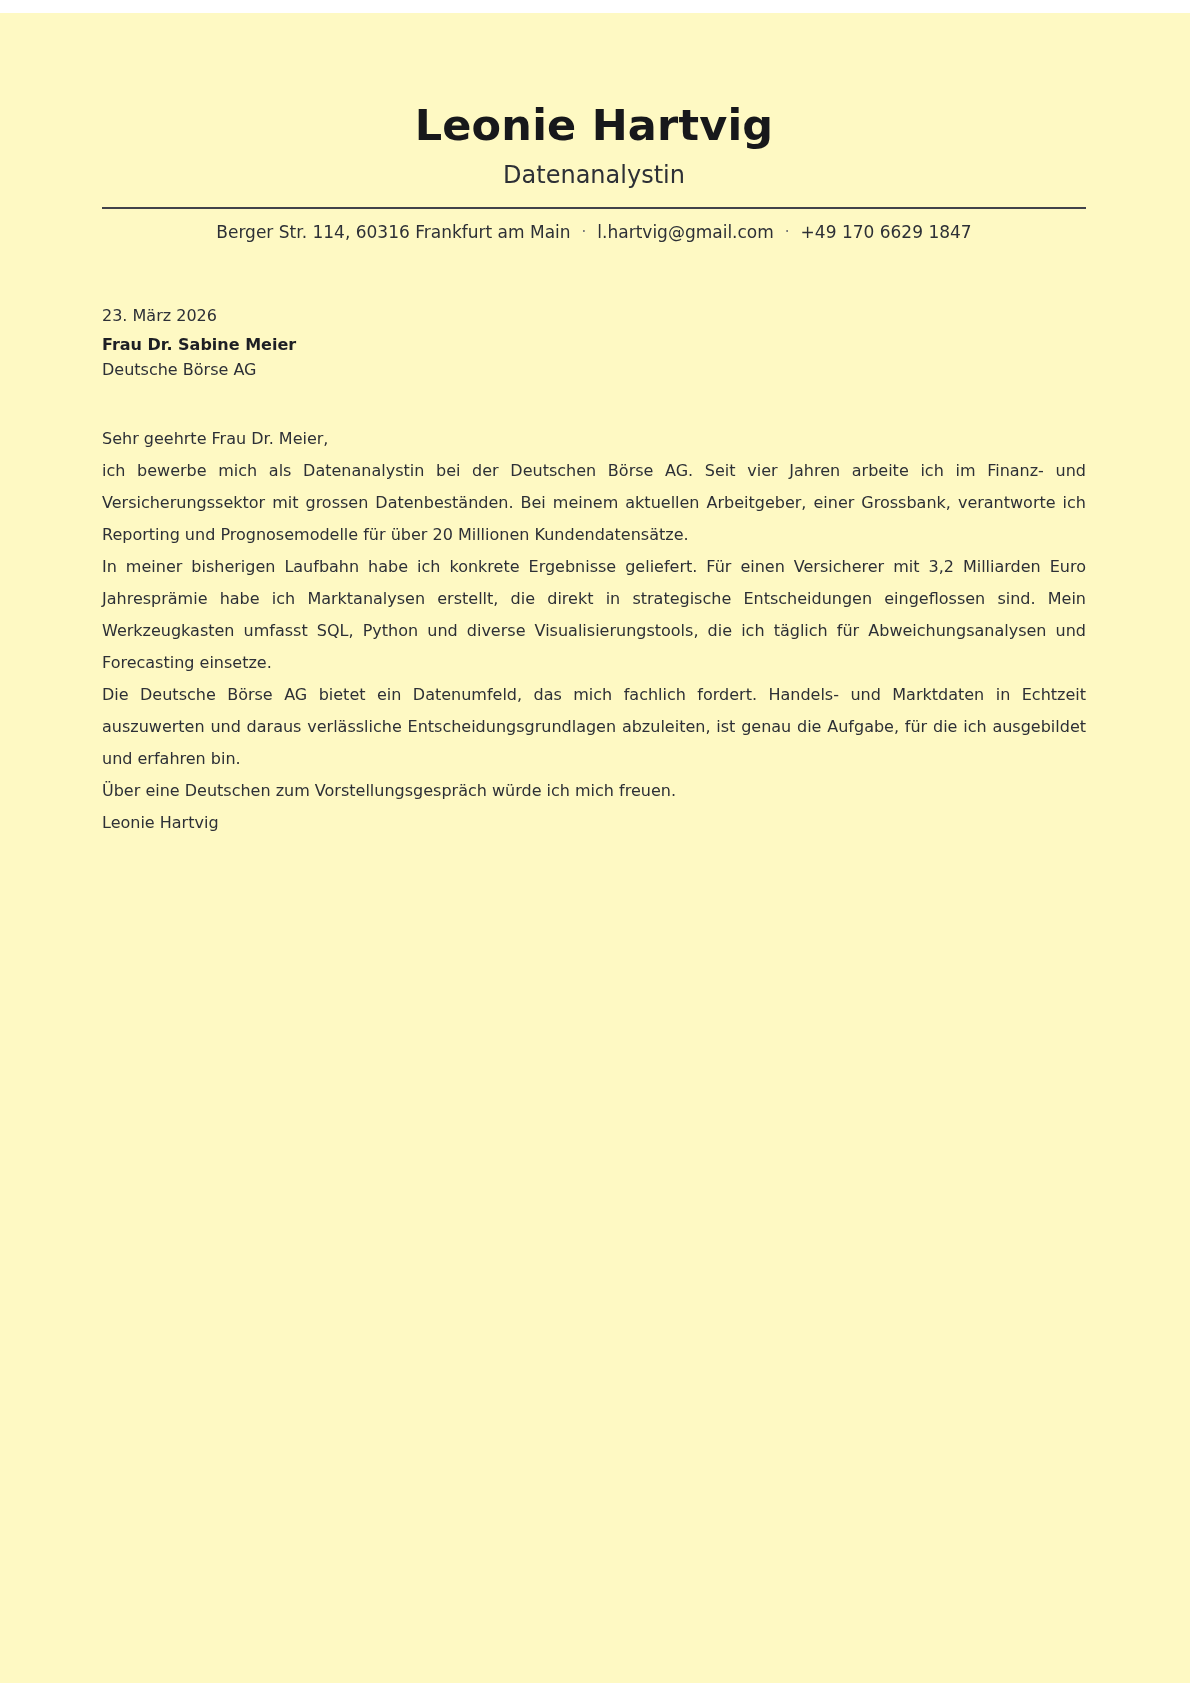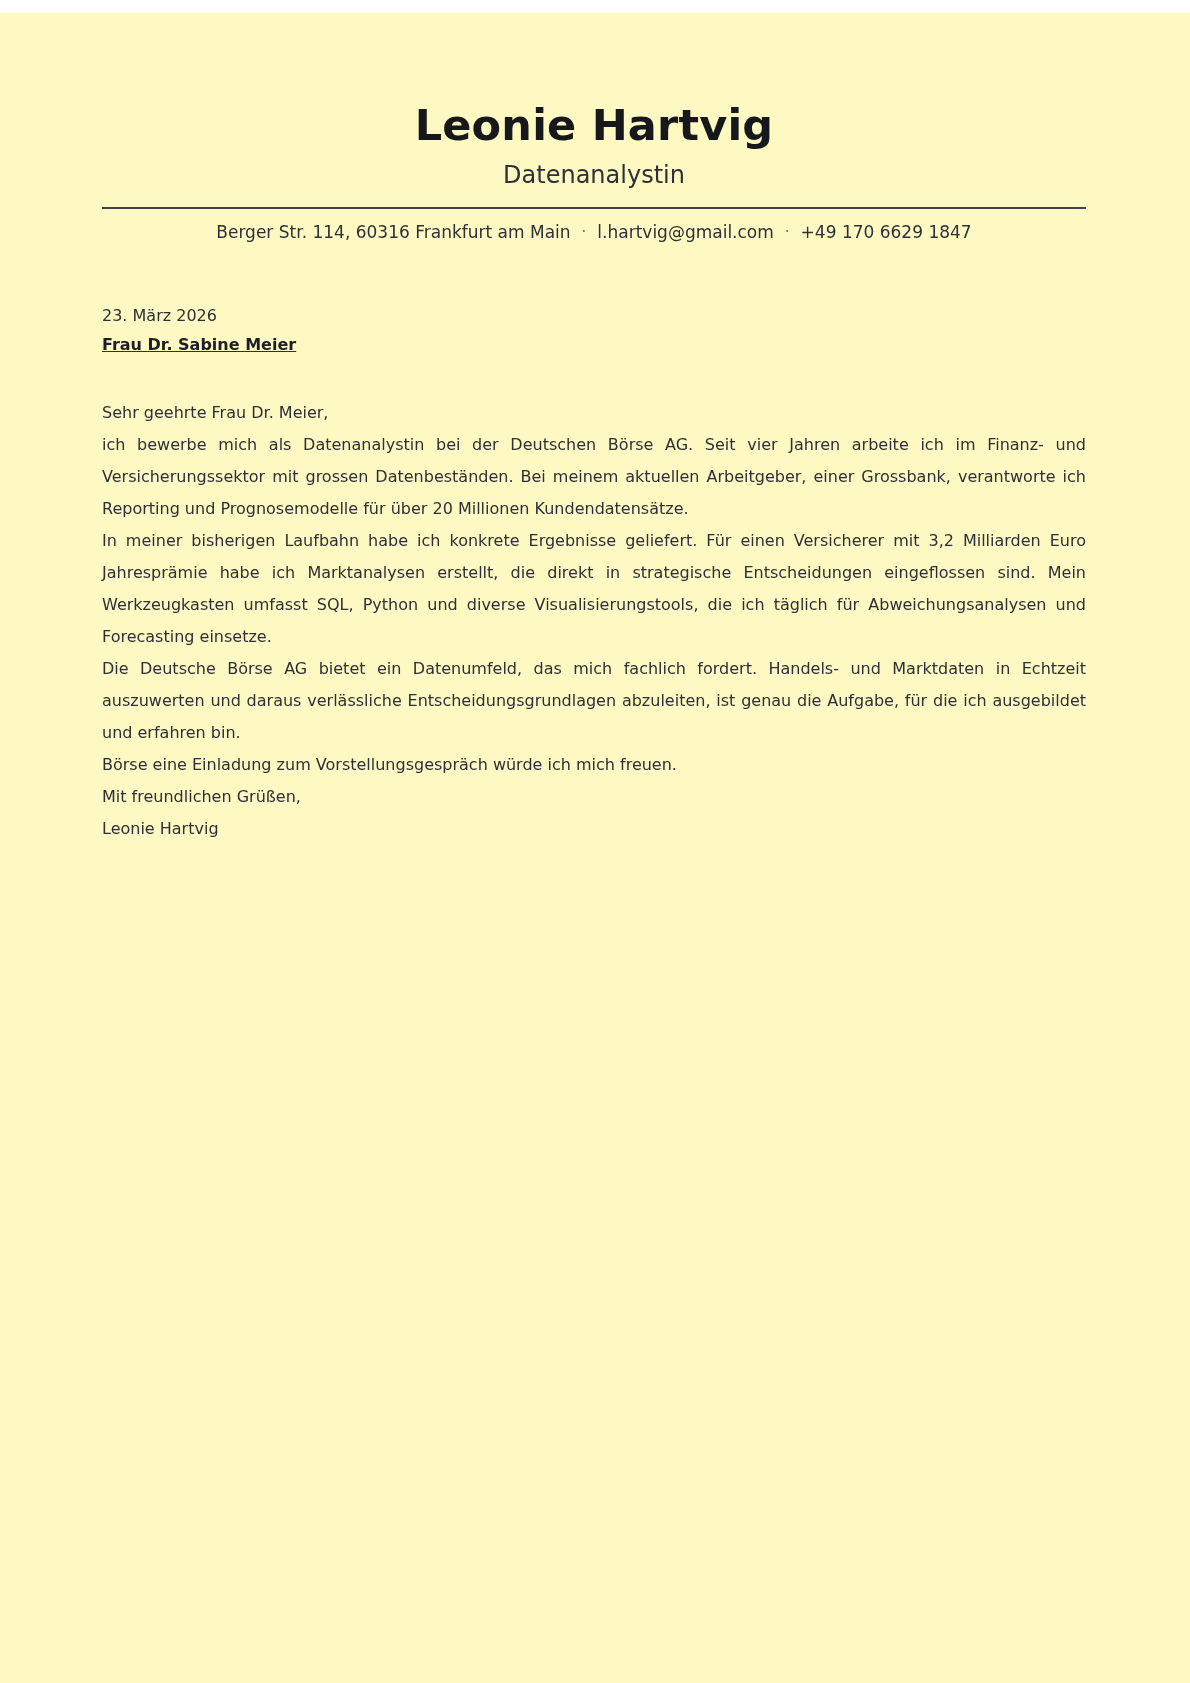--- a/index.html
+++ b/index.html
@@ -54,21 +54,21 @@
     vertical-align: 1px;
   }
   
   .letter-body {
     margin-top: 58px;
     font-size: 16px;
     line-height: 2.0;
   }
   .letter-body p { margin: 0; }
   .letter-date { margin-bottom: 24px; }
-  .recipient-block { line-height: 1.6; margin-bottom: 40px; text-decoration: underline; }
+  .recipient-block { line-height: 1.6; margin-bottom: 40px; }
   .recipient-name { font-weight: 700; color: #1d1f24; }
   .recipient-company { }
   .salutation { margin-bottom: 14px; }
   .body-paragraph {
     text-align: justify;
     margin-bottom: 13px;
   }
   .closing { margin-bottom: 13px; }
   .signature { }
 </style>
@@ -85,31 +85,31 @@
       <span>Berger Str. 114, 60316 Frankfurt am Main</span><span class="contact-sep">·</span><span>l.hartvig@gmail.com</span><span class="contact-sep">·</span><span>+49 170 6629 1847</span>
     </div>
   </header>
 
   <main class="letter-body">
 
     <p class="letter-date">23. März 2026</p>
 
     <div class="recipient-block">
       <p class="recipient-name">Frau Dr. Sabine Meier</p>
+      <p class="recipient-company">Deutsche Börse AG</p>
     </div>
 
     <p class="salutation">Sehr geehrte Frau Dr. Meier,</p>
 
     <p class="body-paragraph">ich bewerbe mich als Datenanalystin bei der Deutschen Börse AG. Seit vier Jahren arbeite ich im Finanz- und Versicherungssektor mit grossen Datenbeständen. Bei meinem aktuellen Arbeitgeber, einer Grossbank, verantworte ich Reporting und Prognosemodelle für über 20 Millionen Kundendatensätze.</p>
 
     <p class="body-paragraph">In meiner bisherigen Laufbahn habe ich konkrete Ergebnisse geliefert. Für einen Versicherer mit 3,2 Milliarden Euro Jahresprämie habe ich Marktanalysen erstellt, die direkt in strategische Entscheidungen eingeflossen sind. Mein Werkzeugkasten umfasst SQL, Python und diverse Visualisierungstools, die ich täglich für Abweichungsanalysen und Forecasting einsetze.</p>
 
     <p class="body-paragraph">Die Deutsche Börse AG bietet ein Datenumfeld, das mich fachlich fordert. Handels- und Marktdaten in Echtzeit auszuwerten und daraus verlässliche Entscheidungsgrundlagen abzuleiten, ist genau die Aufgabe, für die ich ausgebildet und erfahren bin.</p>
 
-    <p class="body-paragraph">Börse eine Einladung zum Vorstellungsgespräch würde ich mich freuen.</p>
+    <p class="body-paragraph">Über eine Deutschen zum Vorstellungsgespräch würde ich mich freuen.</p>
 
-    <p class="closing">Mit freundlichen Grüßen,</p>
 
     <p class="signature">Leonie Hartvig</p>
 
   </main>
 
 </div>
 
 </body></html>

